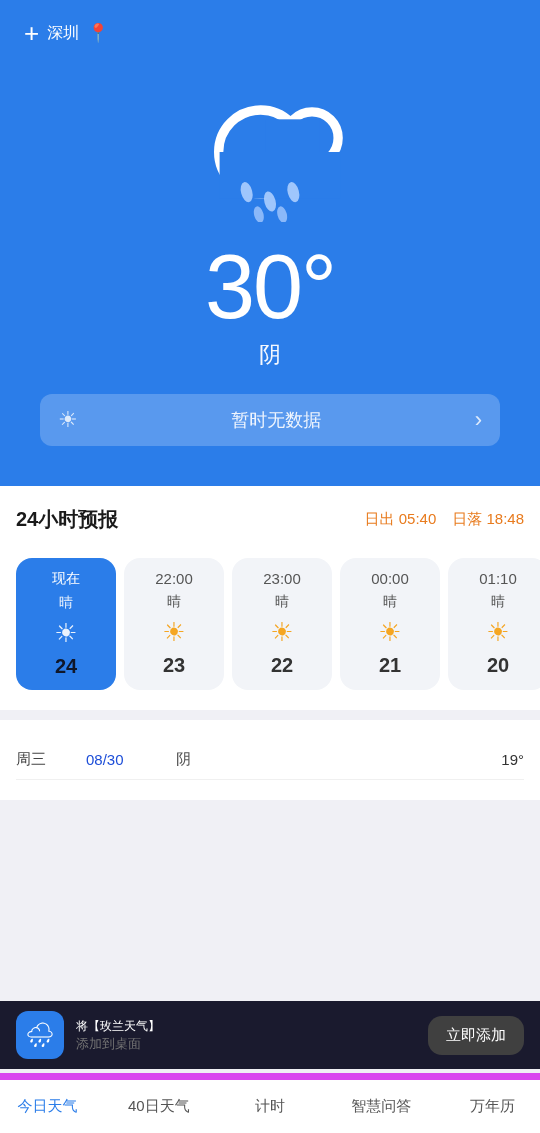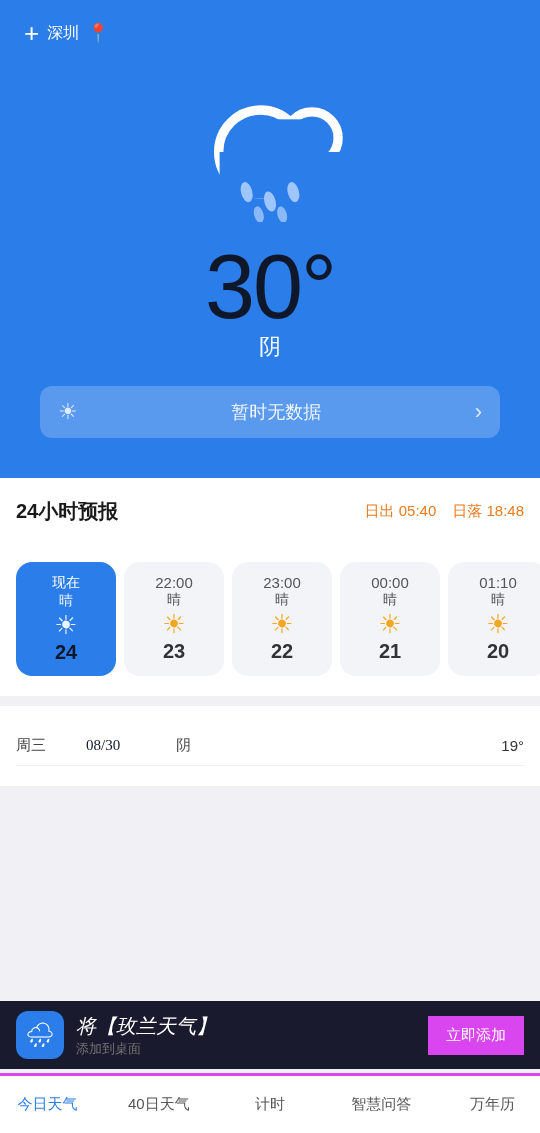--- a/index.html
+++ b/index.html
@@ -53,25 +53,26 @@
       display: flex;
       align-items: center;
       justify-content: center;
     }
     .cloud-svg {
       width: 200px;
       height: 140px;
     }
 
     .temperature {
-      color: #0f172a;
+      color: #ffffff;
       font-size: 90px;
       font-weight: 300;
       letter-spacing: -2px;
       line-height: 1;
+      margin-bottom: 8px;
     }
     .weather-desc {
       color: rgba(255,255,255,0.95);
       font-size: 22px;
       margin-bottom: 24px;
     }
     .aqi-bar {
       background: rgba(255,255,255,0.22);
       border-radius: 12px;
       width: 100%;
@@ -132,21 +133,21 @@
     .hourly-scroll::-webkit-scrollbar { display: none; }
 
     .hourly-card {
       flex: 0 0 100px;
       background: #f2f4f8;
       border-radius: 16px;
       display: flex;
       flex-direction: column;
       align-items: center;
       padding: 12px 8px;
-      margin-top: 12px;
+      gap: 6px;
     }
     .hourly-card.active {
       background: #2b7de9;
     }
     .hour-label {
       font-size: 15px;
       color: #555;
       font-weight: 500;
     }
     .hour-now {
@@ -183,21 +184,21 @@
     }
     .daily-row {
       display: flex;
       align-items: center;
       padding: 10px 0;
       border-bottom: 1px solid #f0f0f0;
       font-size: 15px;
       color: #444;
     }
     .daily-day { width: 70px; }
-    .daily-date { width: 90px; color: #0f172a; font-family: Liberation Serif, serif; }
+    .daily-date { width: 90px; color: #1d4ed8; }
     .daily-desc { flex: 1; color: #555; }
     .daily-temp { font-weight: 500; color: #333; }
 
     
     .toast-banner {
       position: fixed;
       bottom: 64px;
       left: 0;
       width: 540px;
       background: #1a1a2e;
@@ -217,47 +218,46 @@
       justify-content: center;
       font-size: 24px;
       color: white;
       flex-shrink: 0;
     }
     .toast-text {
       flex: 1;
     }
     .toast-text-line1 {
       color: white;
-      font-size: 20px;
-      font-style: italic;
+      font-size: 12px;
     }
     .toast-text-line2 {
       color: #737373;
       font-size: 13px;
     }
     .toast-btn {
-      background: #d946ef;
+      background: #404040;
       color: white;
       border: none;
-      border-radius: 0;
+      border-radius: 14px;
       padding: 10px 18px;
       font-size: 15px;
       cursor: pointer;
       white-space: nowrap;
     }
 
     
     .bottom-nav {
       position: fixed;
       bottom: 0;
       left: 0;
       width: 540px;
       background: white;
       display: flex;
-      border-top: 3px solid #d946ef;
+      border-top: 7px solid #d946ef;
       height: 60px;
       gap: 16px;
     }
     .nav-item {
       flex: 1;
       display: flex;
       align-items: center;
       justify-content: center;
       font-size: 15px;
       color: #555;

